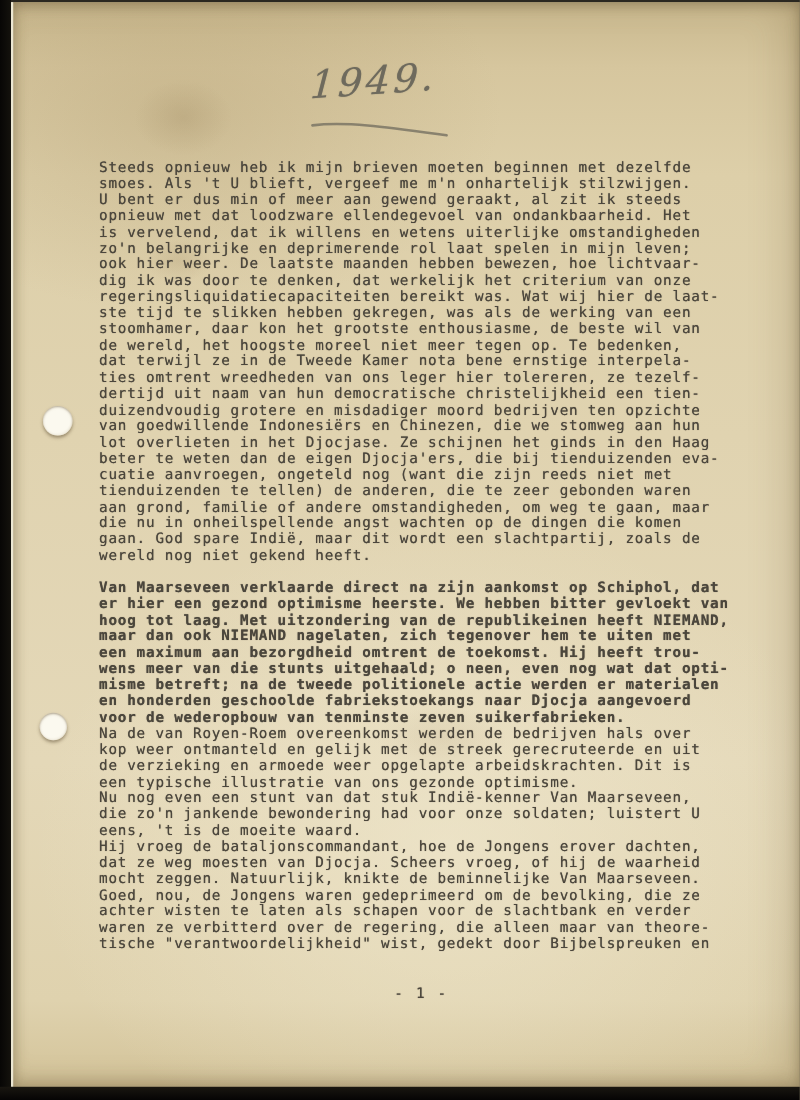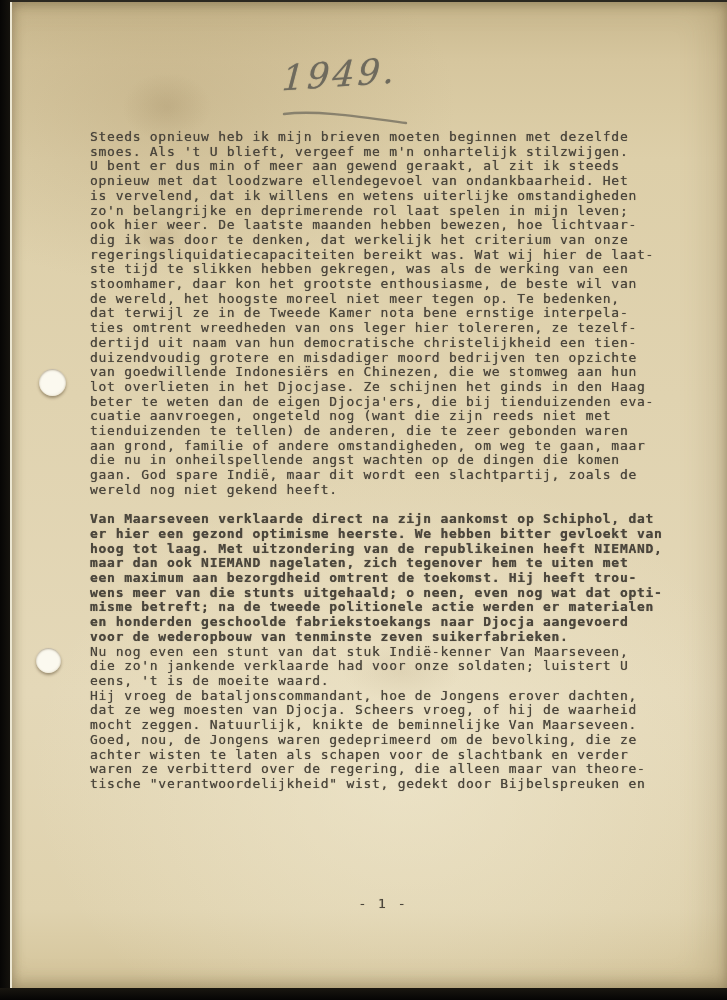--- a/index.html
+++ b/index.html
@@ -35,21 +35,21 @@
   .year{
     position:absolute;left:270px;top:52px;width:130px;
     color:#6e6a5d;
     font-family:"DejaVu Serif","Liberation Serif",serif;
     font-style:italic;font-size:35px;letter-spacing:3px;
     transform:rotate(-4deg) skewX(-8deg);
     text-shadow:0 0 1px rgba(110,106,93,0.6);
   }
   .year-underline{position:absolute;left:268px;top:104px;}
   .letter{
-    position:absolute;left:78px;top:128px;width:586px;
+    position:absolute;left:78px;top:144px;width:586px;
     color:#4b463c;
     font-size:13px;line-height:14.7px;letter-spacing:0.72px;
     text-shadow:0 0 0.7px rgba(75,70,60,0.85);
   }
   .letter p{margin:0;white-space:pre;}
   .letter p.gap-before{margin-top:14.7px;font-weight:bold;}
   .pagenum{
     position:absolute;left:78px;top:894px;width:586px;text-align:center;
     color:#4b463c;font-size:13px;letter-spacing:2px;
     text-shadow:0 0 0.7px rgba(75,70,60,0.85);
@@ -105,22 +105,26 @@
 wereld nog niet gekend heeft.</p>
     <p class="gap-before">Van Maarseveen verklaarde direct na zijn aankomst op Schiphol, dat
 er hier een gezond optimisme heerste. We hebben bitter gevloekt van
 hoog tot laag. Met uitzondering van de republikeinen heeft NIEMAND,
 maar dan ook NIEMAND nagelaten, zich tegenover hem te uiten met
 een maximum aan bezorgdheid omtrent de toekomst. Hij heeft trou-
 wens meer van die stunts uitgehaald; o neen, even nog wat dat opti-
 misme betreft; na de tweede politionele actie werden er materialen
 en honderden geschoolde fabriekstoekangs naar Djocja aangevoerd
 voor de wederopbouw van tenminste zeven suikerfabrieken.</p>
+    <p>Na de van Royen-Roem overeenkomst werden de bedrijven hals over
+kop weer ontmanteld en gelijk met de streek gerecruteerde en uit
+de verzieking en armoede weer opgelapte arbeidskrachten. Dit is
+een typische illustratie van ons gezonde optimisme.</p>
     <p>Nu nog even een stunt van dat stuk Indië-kenner Van Maarseveen,
-die zo'n jankende verklaarde had voor onze soldaten; luistert U
+die zo'n jankende bewondering had voor onze soldaten; luistert U
 eens, 't is de moeite waard.</p>
     <p>Hij vroeg de bataljonscommandant, hoe de Jongens erover dachten,
 dat ze weg moesten van Djocja. Scheers vroeg, of hij de waarheid
 mocht zeggen. Natuurlijk, knikte de beminnelijke Van Maarseveen.
 Goed, nou, de Jongens waren gedeprimeerd om de bevolking, die ze
 achter wisten te laten als schapen voor de slachtbank en verder
 waren ze verbitterd over de regering, die alleen maar van theore-
 tische "verantwoordelijkheid" wist, gedekt door Bijbelspreuken en</p>
   </div>
 

